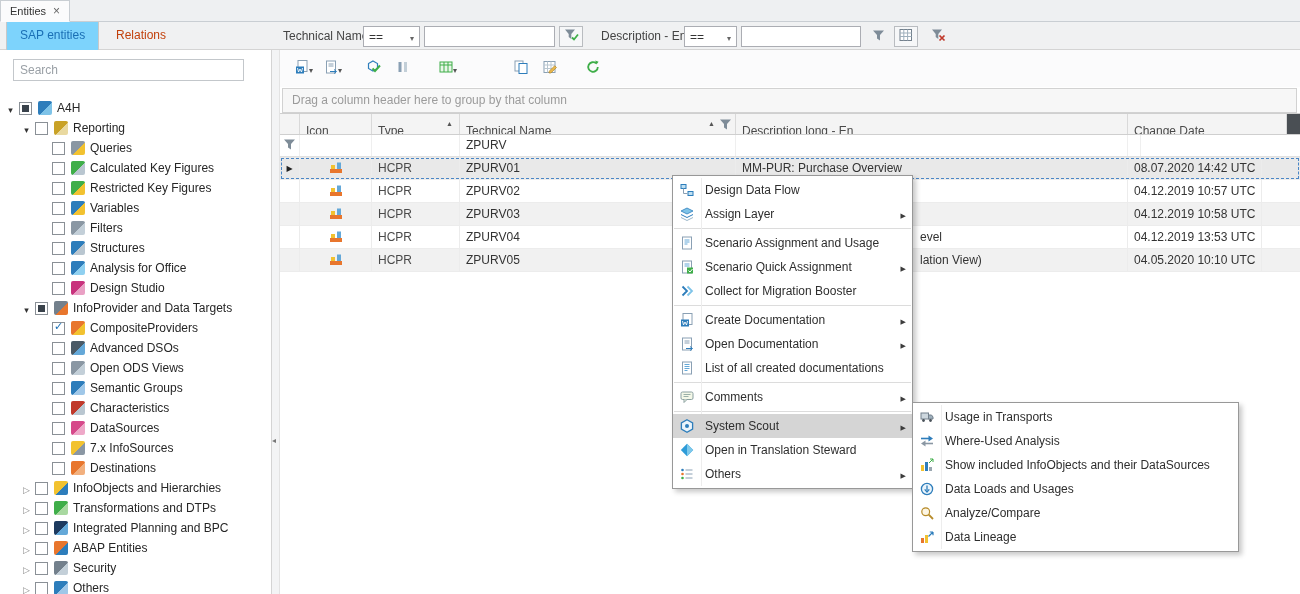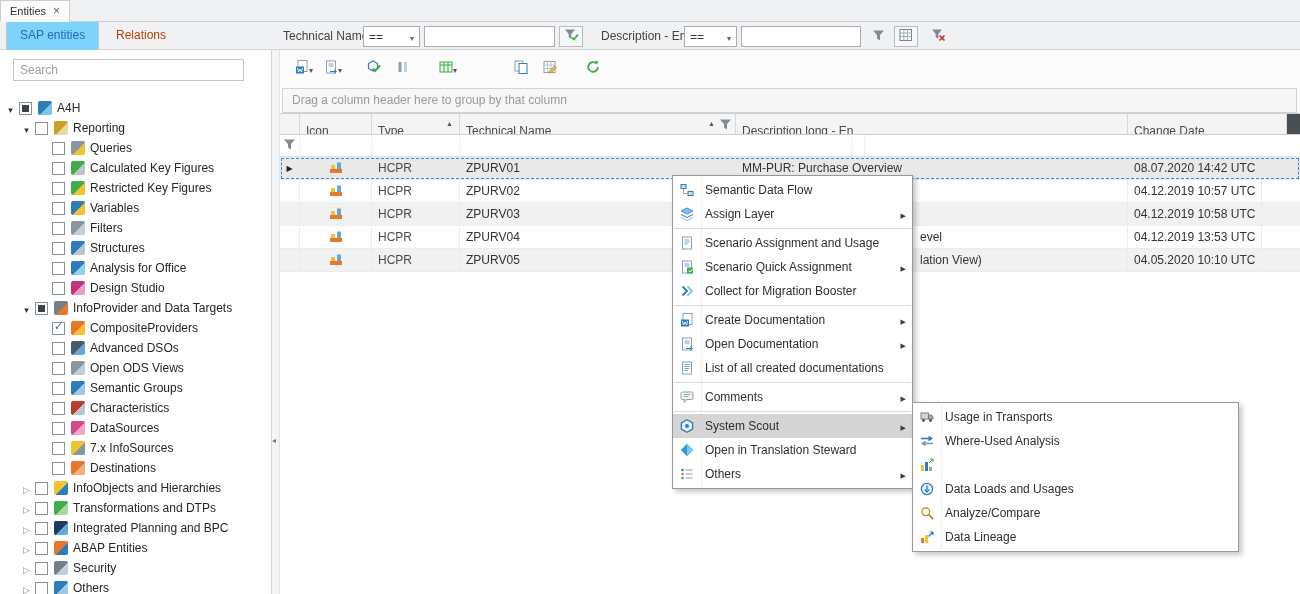--- a/index.html
+++ b/index.html
@@ -385,20 +385,21 @@
     <div class="w-chooser"></div>
   </div>
   <div class="gfilter">
     <div class="fc w-ind">
         <span id="filterFunnel"><svg width="13" height="13">
             <path d="M1 1.5h11L8 6v5.5L5 9.5V6Z" fill="#7e8c98"></path>
           </svg></span>
       </div>
     <div class="fc w-icon"></div>
     <div class="fc w-type"></div>
+    <div class="fc w-tech">ZPURV</div>
     <div class="fc w-desc"></div>
     <div class="fc w-date"></div>
   </div>
   <div class="grows" id="grows">
       <div class="grow sel">
     <div class="c c-ind"></div>
     <div class="c c-icon">
           <span class="hcpr"><svg width="14" height="14">
               <rect x="1" y="9" width="12" height="4" fill="#e8762d"></rect>
               <rect x="2" y="5" width="4" height="4" fill="#f2c230"></rect>
@@ -471,21 +472,21 @@
 
 <div class="menu menu-main" id="menuMain">
     <div class="mi">
     <span class="mic">
         <svg width="14" height="14">
           <rect x="1" y="1.5" width="5" height="4" fill="#bfe0f2" stroke="#2d7dbb"></rect>
           <rect x="8" y="8.5" width="5" height="4" fill="#bfe0f2" stroke="#2d7dbb"></rect>
           <path d="M3.5 5.5v5h4" stroke="#8aa0b4" fill="none"></path>
         </svg>
       </span>
-    <span class="mlabel">Semantic Data Flow</span>
+    <span class="mlabel">Design Data Flow</span>
     <span class="marrow"></span>
   </div>
     <div class="mi">
     <span class="mic">
         <svg width="14" height="14">
           <path d="M7 1 13 4 7 7 1 4Z" fill="#7ec3e8" stroke="#2d7dbb" stroke-width="0.8"></path>
           <path d="M1 7.5 7 10.5 13 7.5" fill="none" stroke="#2d7dbb"></path>
           <path d="M1 10.5 7 13.5 13 10.5" fill="none" stroke="#9bb7c9"></path>
         </svg>
       </span>
@@ -632,20 +633,21 @@
   </div>
     <div class="mi">
     <span class="mic">
         <svg width="14" height="14">
           <rect x="1" y="7" width="3" height="6" fill="#f2c230"></rect>
           <rect x="5" y="4" width="3" height="9" fill="#2d7dbb"></rect>
           <rect x="9" y="9" width="3" height="4" fill="#9aa7b0"></rect>
           <path d="M9 5l4-4M13 1h-3M13 1v3" stroke="#3fae49" fill="none"></path>
         </svg>
       </span>
+    <span class="mlabel">Show included InfoObjects and their DataSources</span>
     <span class="marrow"></span>
   </div>
     <div class="mi">
     <span class="mic">
         <svg width="14" height="14">
           <circle cx="7" cy="7" r="5.6" fill="#eaf4fb" stroke="#2d7dbb" stroke-width="1.3"></circle>
           <path d="M7 3.5v5" stroke="#2d7dbb" stroke-width="1.3"></path>
           <path d="M4.7 7.3 7 10l2.3-2.7" fill="none" stroke="#2d7dbb" stroke-width="1.3"></path>
         </svg>
       </span>

